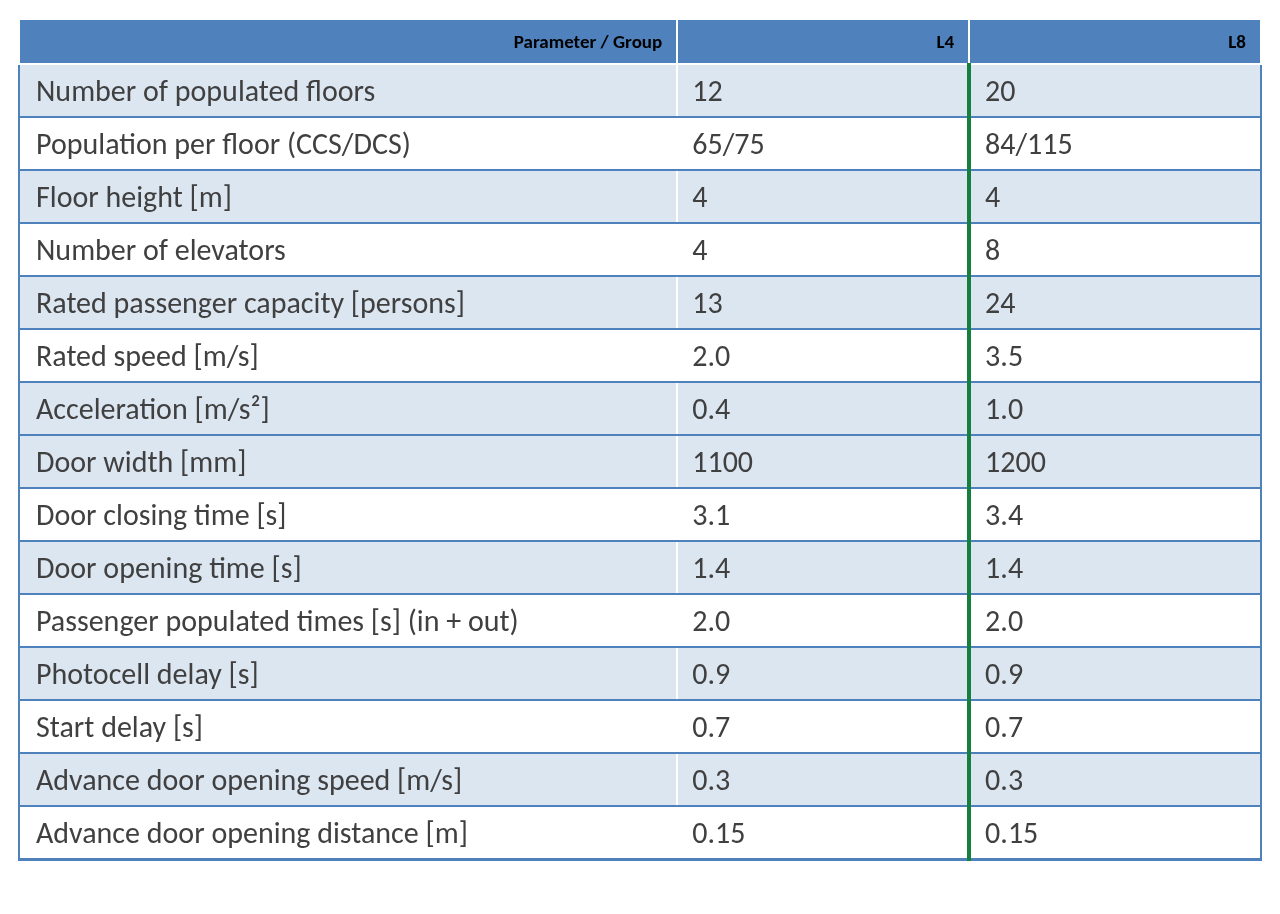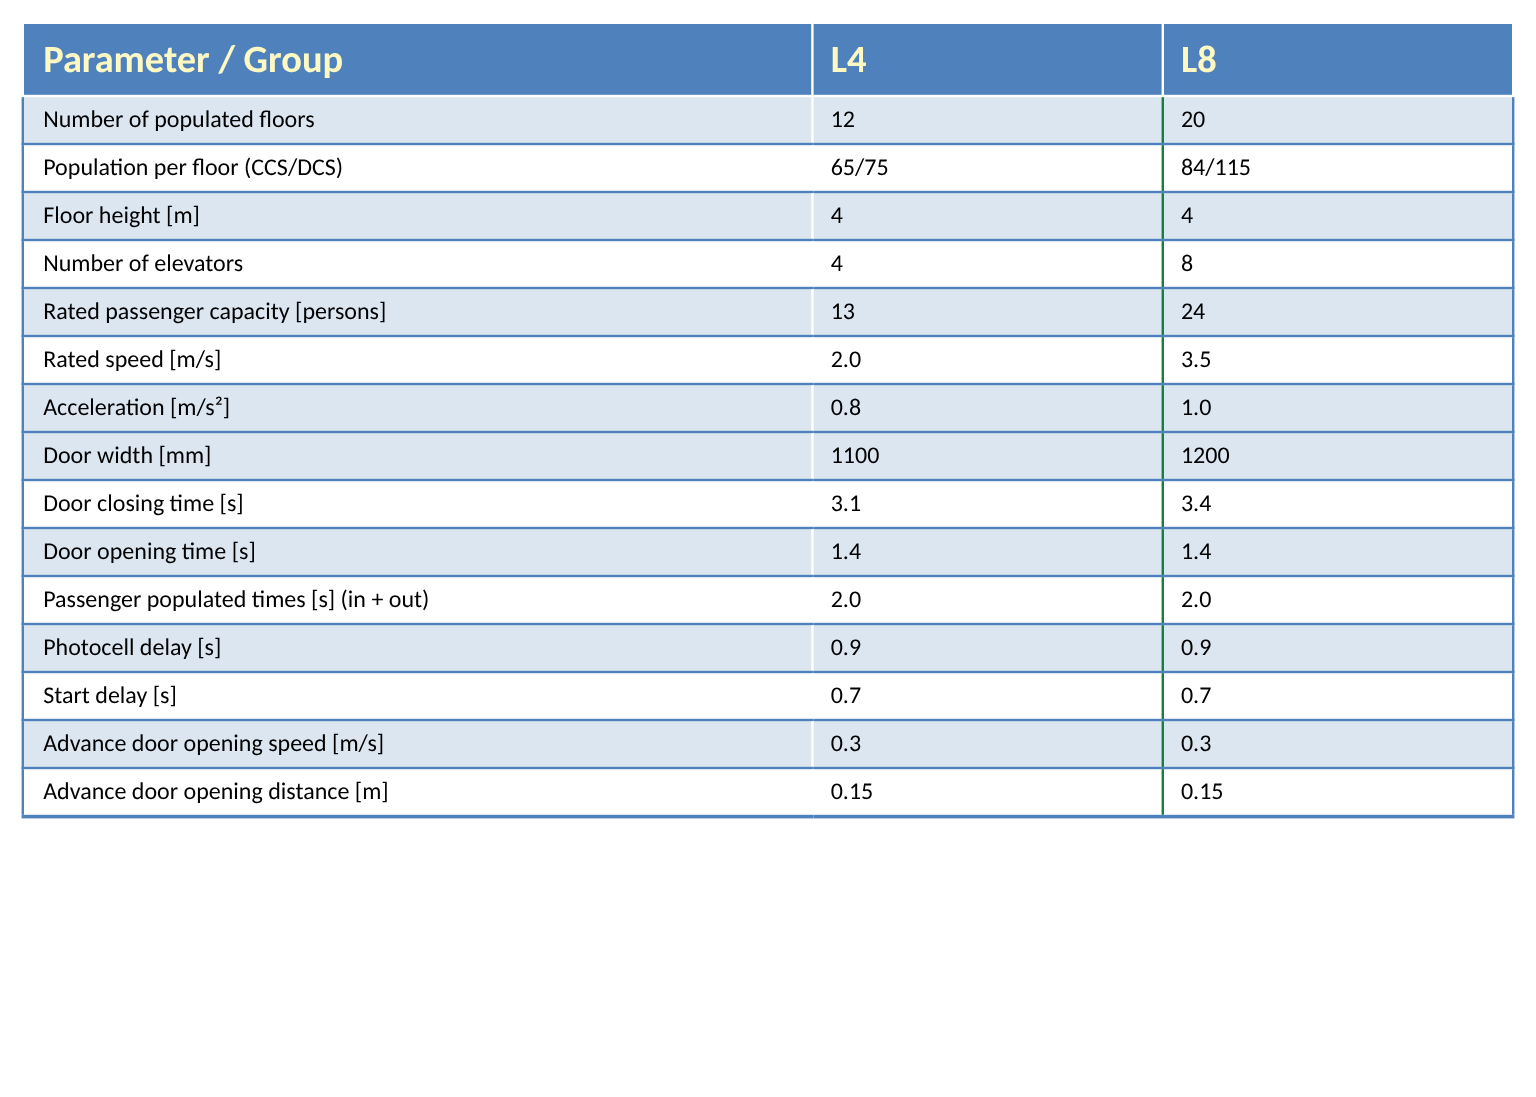--- a/index.html
+++ b/index.html
@@ -11,41 +11,41 @@
   table {
     border-collapse: collapse;
     width: 1244px;
     table-layout: fixed;
   }
   col.param { width: 530px; }
   col.val   { width: 235px; }
   col.val2  { width: 235px; }
   th {
     background: #4f81bd;
-    color: #fef9c3;
+    color: #000000;
     font-weight: 700;
-    text-align: left;
-    font-size: 32px;
+    text-align: right;
+    font-size: 19px;
     padding: 10px 14px;
     border: 2px solid #ffffff;
   }
   td {
-    color: #000000;
-    font-size: 20px;
+    color: #404040;
+    font-size: 30px;
     text-align: left;
     padding: 7px 14px;
     border-left: 2px solid #4f81bd;
     border-right: 2px solid #4f81bd;
     border-top: 2px solid #4f81bd;
     border-bottom: 2px solid #4f81bd;
   }
   tr.r0 td { background: #dce6f1; }
   tr.r1 td { background: #ffffff; }
   td.param { border-right: 2px solid #ffffff; }
-  td.val1  { border-left: 2px solid #ffffff; border-right: 2px solid #15803d; }
+  td.val1  { border-left: 2px solid #ffffff; border-right: 4px solid #15803d; }
   td.val2  { border-left: 2px solid #ffffff; }
   tbody tr:last-child td { border-bottom: 3px solid #4f81bd; }
   th:first-child { padding-left: 16px; }
   td:first-child { padding-left: 16px; }
 </style>
 </head>
 <body>
 
 <table>
   <colgroup>
@@ -86,21 +86,21 @@
         <td class="val1">13</td>
         <td class="val2">24</td>
       </tr>
       <tr class="r1">
         <td class="param">Rated speed [m/s]</td>
         <td class="val1">2.0</td>
         <td class="val2">3.5</td>
       </tr>
       <tr class="r0">
         <td class="param">Acceleration [m/s²]</td>
-        <td class="val1">0.8</td>
+        <td class="val1">0.4</td>
         <td class="val2">1.0</td>
       </tr>
       <tr class="r0">
         <td class="param">Door width [mm]</td>
         <td class="val1">1100</td>
         <td class="val2">1200</td>
       </tr>
       <tr class="r1">
         <td class="param">Door closing time [s]</td>
         <td class="val1">3.1</td>

